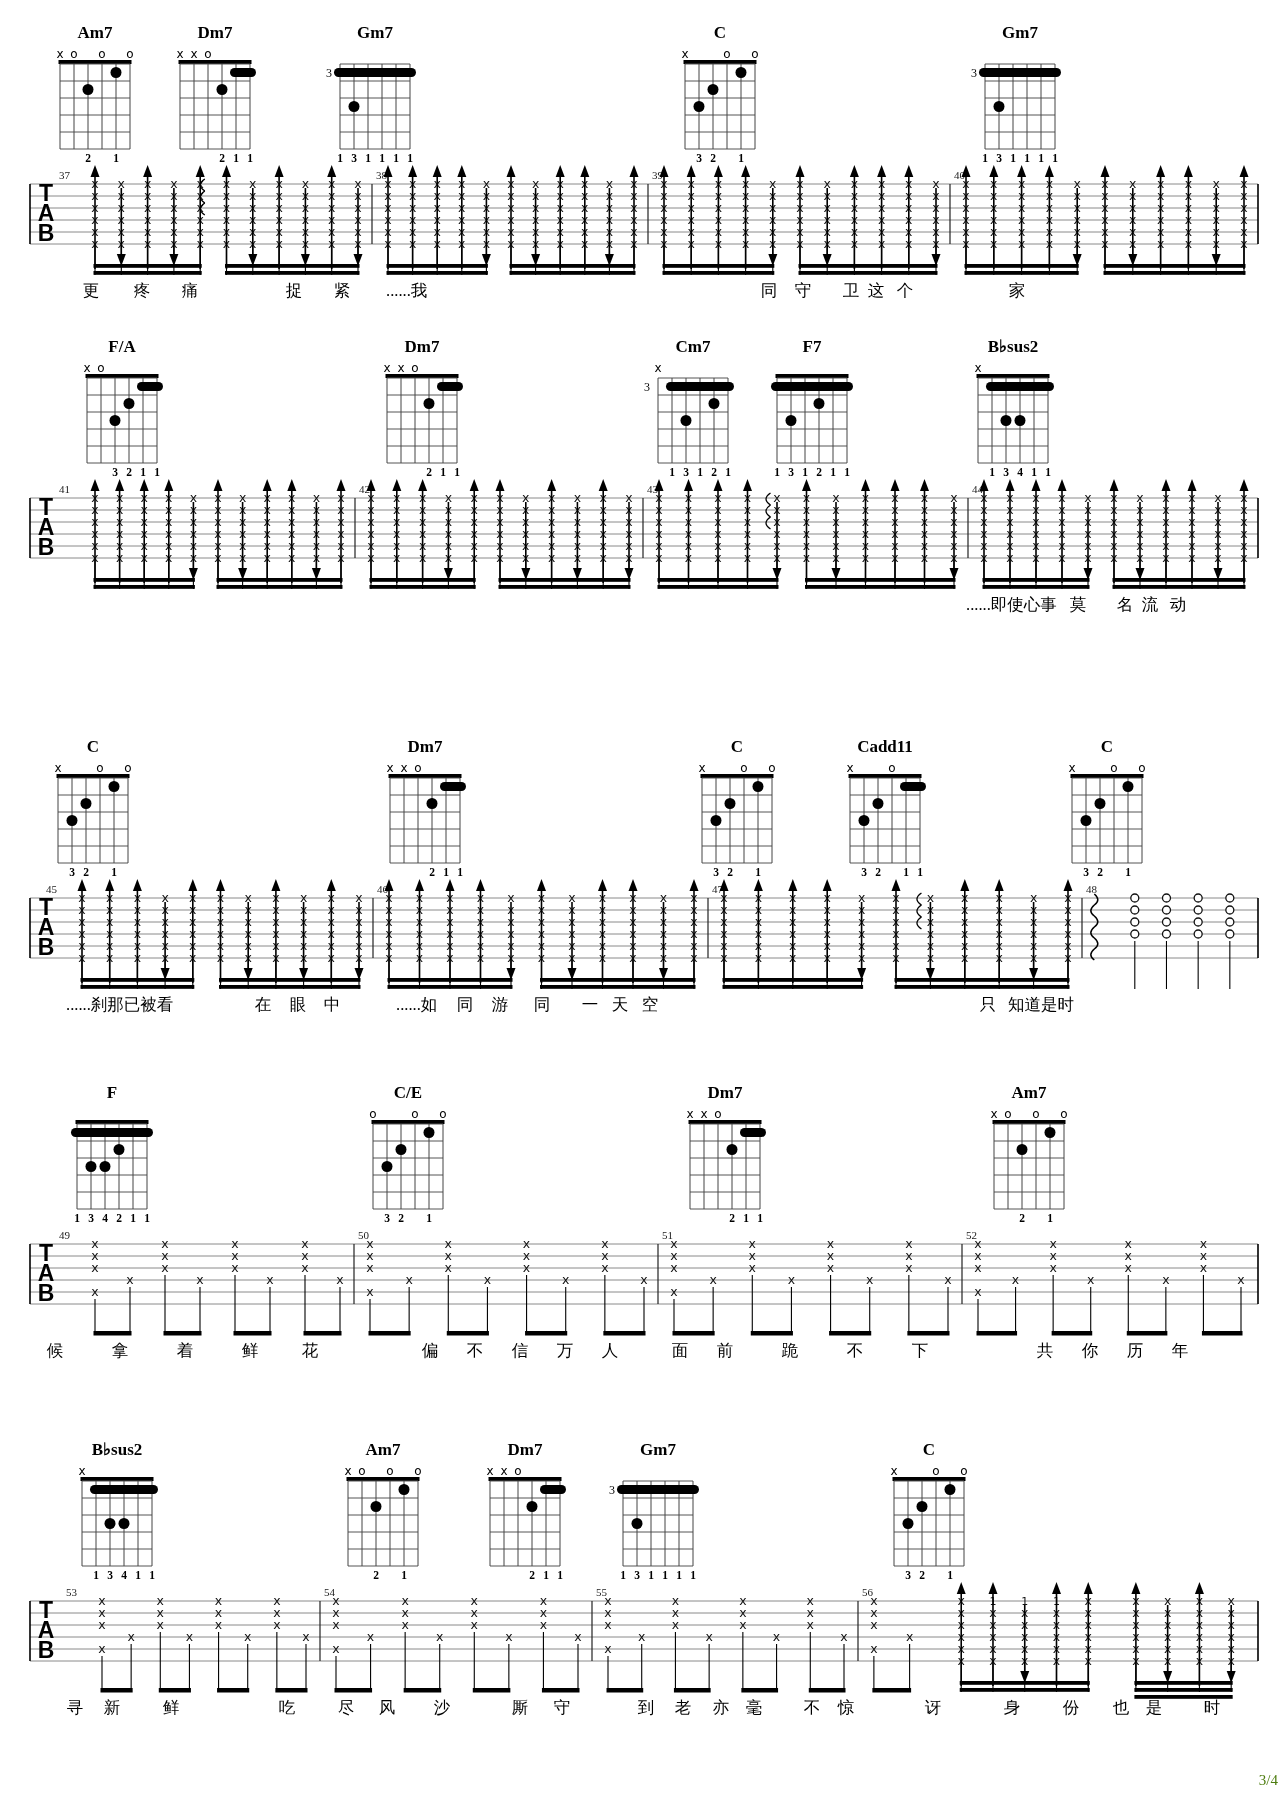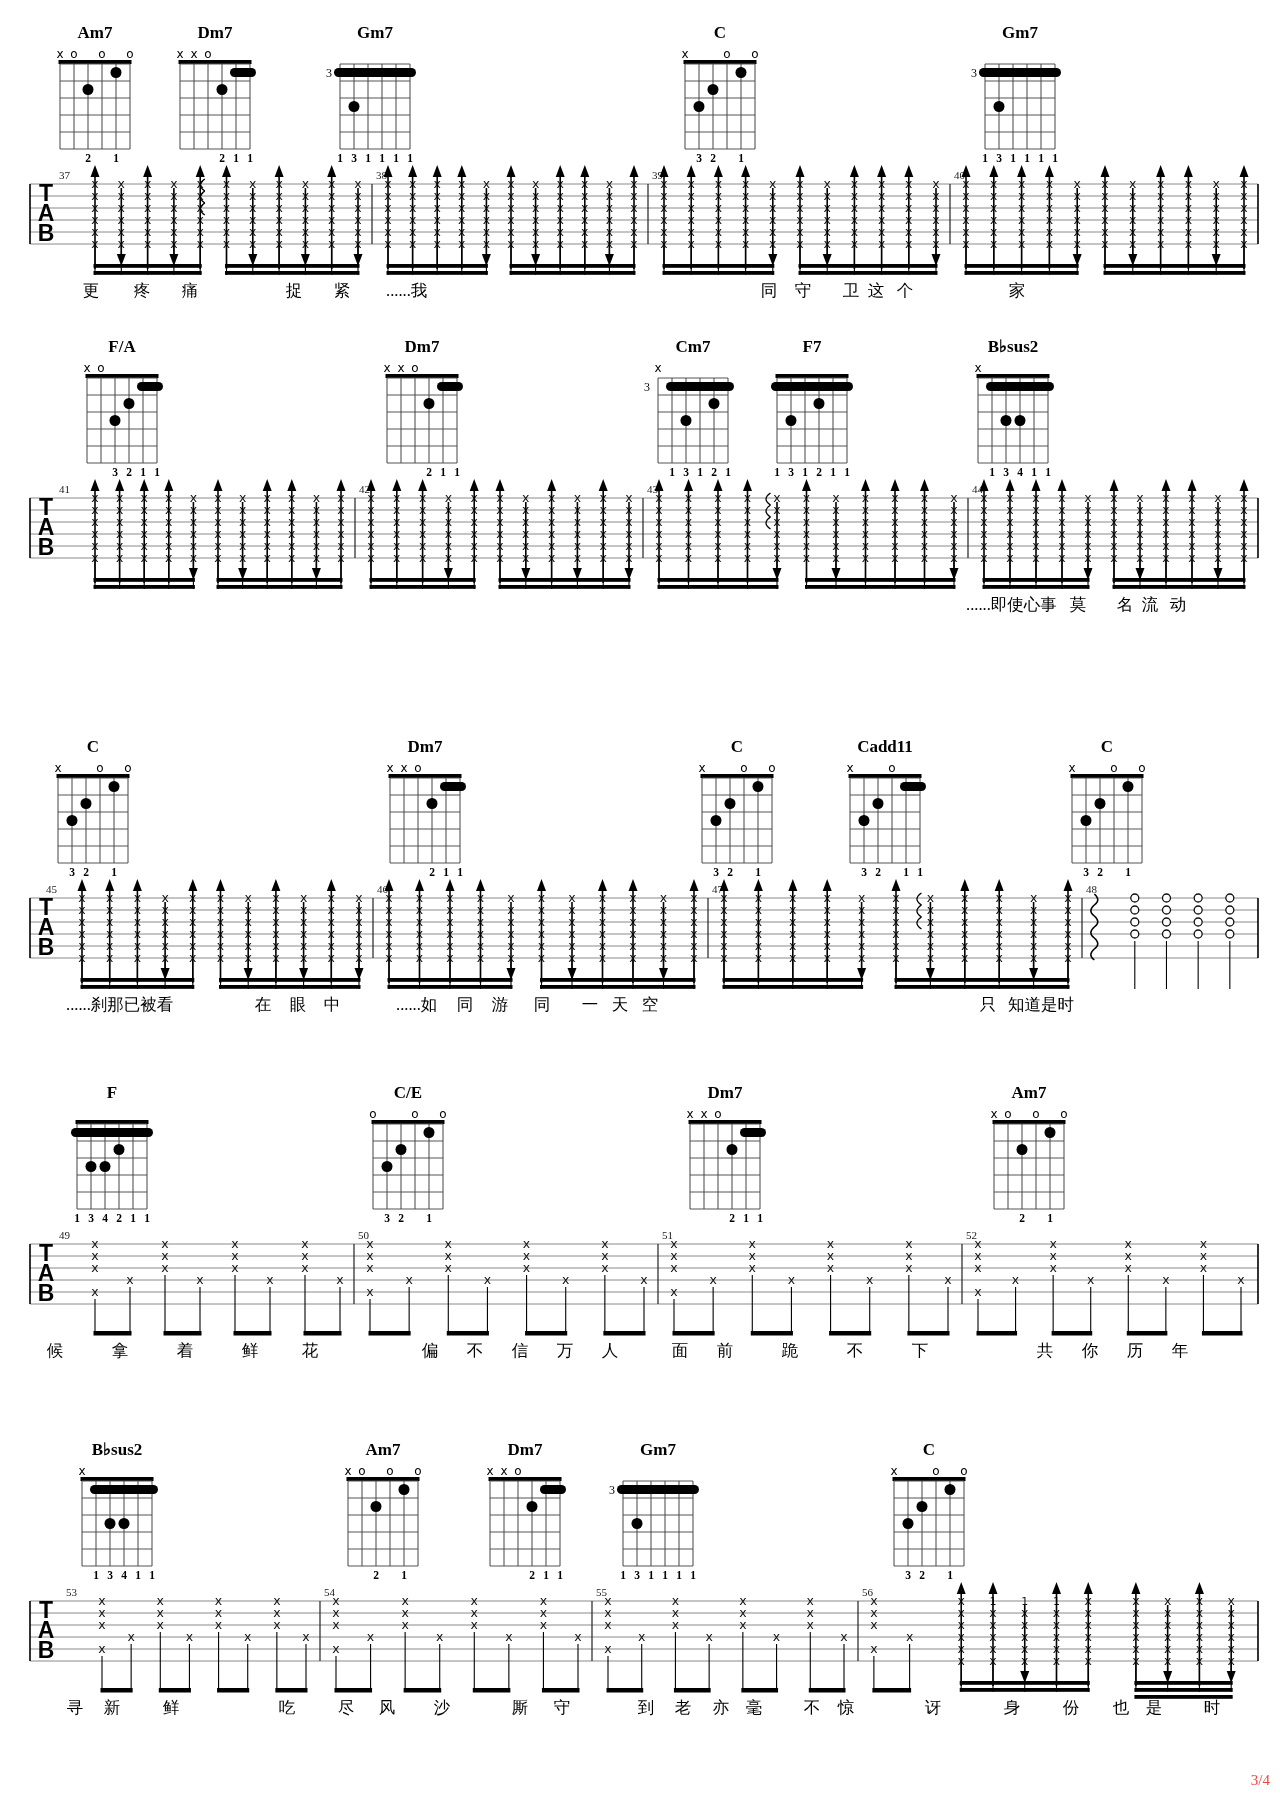--- a/index.html
+++ b/index.html
@@ -1,18 +1,18 @@
 <!DOCTYPE html>
 <html><head>
 <meta charset="utf-8">
 <style>
   html,body{margin:0;padding:0;background:#ffffff;}
   .page{position:relative;width:1280px;height:1810px;background:#ffffff;overflow:hidden;padding-left:14px;}
   .page svg{position:absolute;left:0;top:0;}
-  .pagenum{position:absolute;right:24px;top:1772px;font:15px "Liberation Serif",serif;color:#ef4444;}
+  .pagenum{position:absolute;right:16px;top:1772px;font:15px "Liberation Serif",serif;color:#4d7c0f;}
   
   .cname{font:bold 17px "Liberation Serif",serif;fill:#000;}
   .mk{font:12px "DejaVu Sans",sans-serif;fill:#000;}
   .fing{font:bold 11.5px "Liberation Serif",serif;fill:#000;}
   .mnum{font:11px "Liberation Serif",serif;fill:#222;}
   .bfret{font:12px "Liberation Serif",serif;fill:#000;}
   .xg{font:12.5px "DejaVu Sans",sans-serif;fill:#111;}
   .fret1{font:11px "DejaVu Sans",sans-serif;fill:#111;}
   .tabL{font:bold 23px "Liberation Sans",sans-serif;fill:#000;}
   .lyr{font:16.5px "Liberation Serif",serif;fill:#000;}

